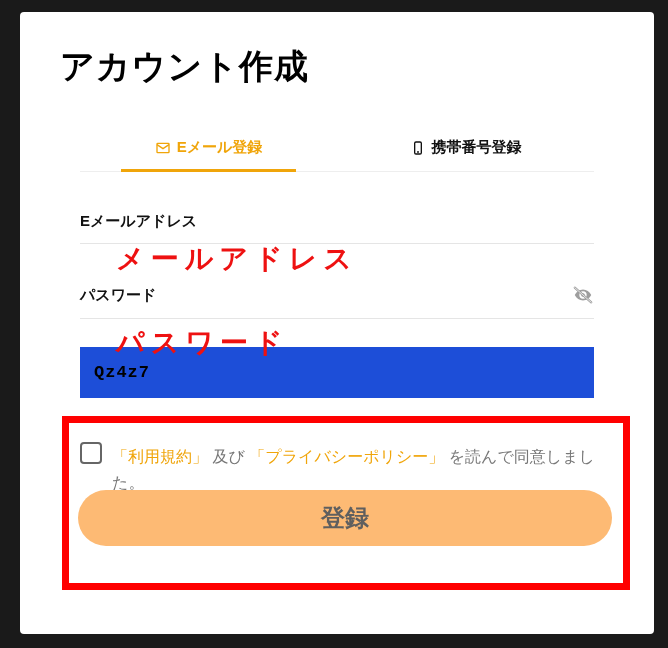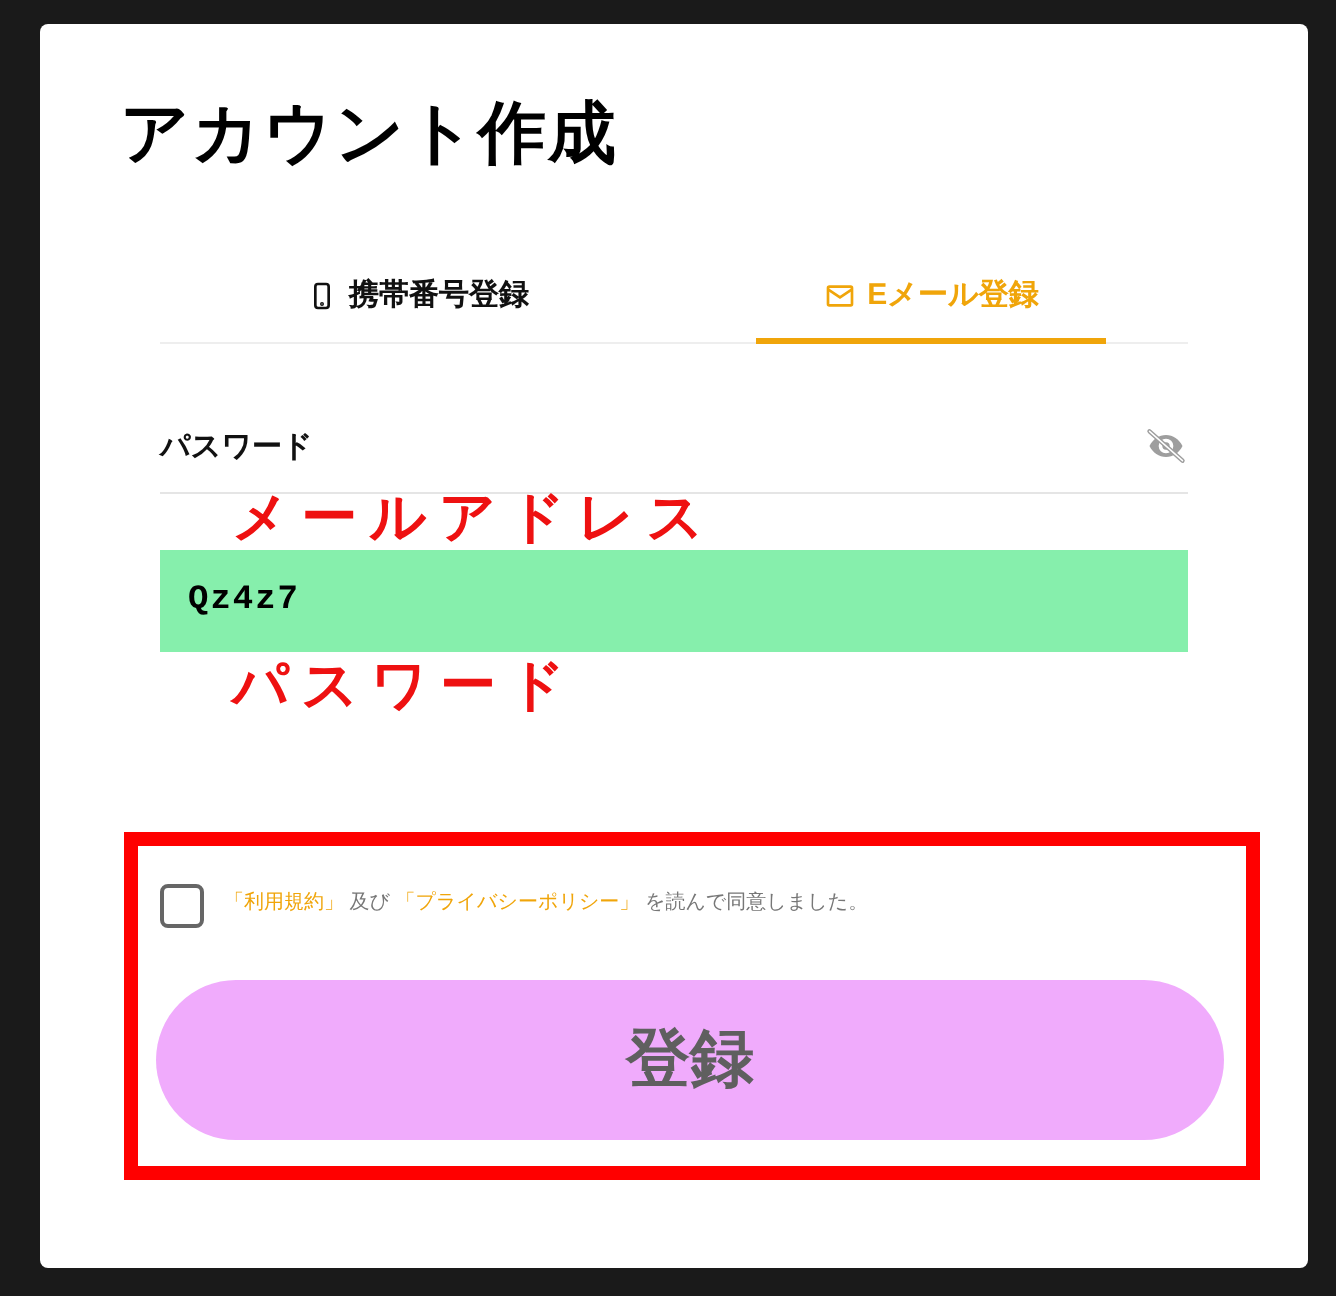--- a/index.html
+++ b/index.html
@@ -79,21 +79,21 @@
       background: transparent;
     }
     .eye-icon {
       color: #9e9e9e;
       cursor: pointer;
     }
     .eye-icon svg { width: 22px; height: 22px; display: block; }
 
     .captcha {
       margin: 28px 0 0 0;
-      background: #86efac;
+      background: #1d4ed8;
       padding: 16px 14px;
       font-family: "Courier New", monospace;
       font-weight: 900;
       font-size: 17px;
       letter-spacing: 1px;
       color: #000;
     }
 
     .annotation-overlay {
       position: absolute;
@@ -118,79 +118,83 @@
     }
 
     .consent-row {
       position: absolute;
       left: 60px;
       right: 44px;
       top: 430px;
       display: flex;
       align-items: flex-start;
       gap: 10px;
-      font-size: 10px;
+      font-size: 16px;
       color: #777;
     }
     .checkbox {
       width: 22px;
       height: 22px;
       border: 2px solid #666;
       border-radius: 4px;
       background: #fff;
       flex-shrink: 0;
       cursor: pointer;
     }
     .consent-text { line-height: 1.6; padding-top: 2px; }
     .consent-text .link1 { color: #f0a50a; }
     .consent-text .link2 { color: #f0a50a; }
 
     .submit-btn {
       position: absolute;
       left: 58px;
       right: 42px;
       top: 478px;
-      height: 80px;
+      height: 56px;
       border: none;
       border-radius: 40px;
-      background: #f0abfc;
+      background: #fdba74;
       color: #5f5f5f;
-      font-size: 32px;
+      font-size: 24px;
       font-weight: 600;
       cursor: pointer;
     }
   </style>
 </head>
 <body>
 
 <div class="card">
   <h1 class="page-title">アカウント作成</h1>
 
   <div class="tabs">
+    <div class="tab active">
+      <span class="ico">
+        <svg viewBox="0 0 24 24" fill="none" stroke="#f0a50a" stroke-width="2">
+          <rect x="3" y="5" width="18" height="14" rx="1"></rect>
+          <path d="M3 7l9 6 9-6"></path>
+        </svg>
+      </span>
+      <span>Eメール登録</span>
+    </div>
     <div class="tab">
       <span class="ico">
         <svg viewBox="0 0 24 24" fill="none" stroke="#111" stroke-width="2">
           <rect x="7" y="3" width="10" height="18" rx="2"></rect>
           <circle cx="12" cy="18" r="0.5" fill="#111"></circle>
         </svg>
       </span>
       <span>携帯番号登録</span>
     </div>
-    <div class="tab active">
-      <span class="ico">
-        <svg viewBox="0 0 24 24" fill="none" stroke="#f0a50a" stroke-width="2">
-          <rect x="3" y="5" width="18" height="14" rx="1"></rect>
-          <path d="M3 7l9 6 9-6"></path>
-        </svg>
-      </span>
-      <span>Eメール登録</span>
-    </div>
   </div>
 
   <div class="form-area">
+    <div class="field">
+      <label>Eメールアドレス</label>
+      <input class="input-fake" type="text" style="">
+    </div>
     <div class="field">
       <label>パスワード</label>
       <input class="input-fake" type="password" style="">
       <span class="eye-icon">
         <svg viewBox="0 0 24 24" fill="#9e9e9e">
           <path d="M12 6c3.8 0 7.2 2.3 9 6-1.8 3.7-5.2 6-9 6s-7.2-2.3-9-6c1.8-3.7 5.2-6 9-6zm0 2a4 4 0 100 8 4 4 0 000-8zm0 2a2 2 0 110 4 2 2 0 010-4z"></path>
           <path d="M3 4l18 16" stroke="#9e9e9e" stroke-width="2.4" stroke-linecap="round"></path>
           <path d="M3 4l18 16" stroke="#fff" stroke-width="0.8" stroke-linecap="round"></path>
         </svg>
       </span>

